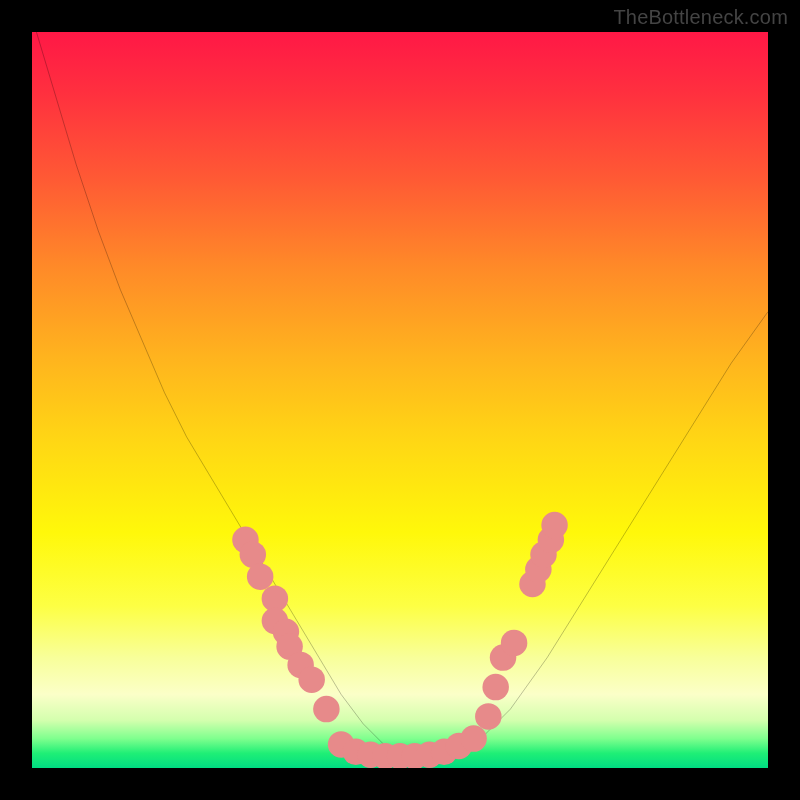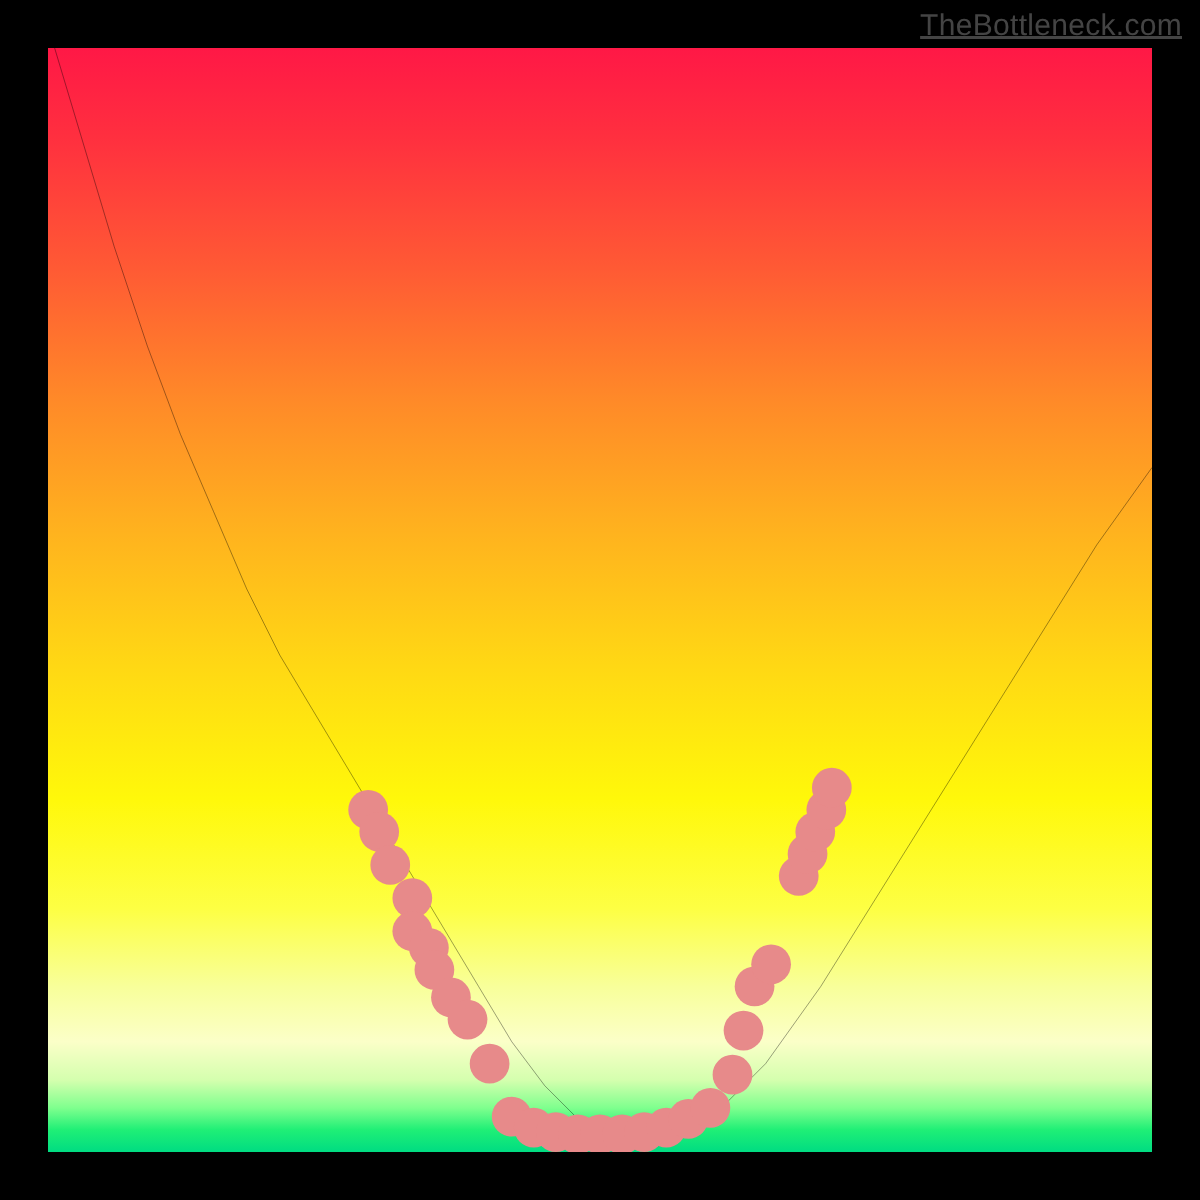--- a/index.html
+++ b/index.html
@@ -6,21 +6,20 @@
   body { width: 800px; height: 800px; position: relative; font-family: Arial, sans-serif; background: #000; }
   .watermark {
     position: absolute;
     top: 6px;
     right: 12px;
     font-size: 20px;
     color: #444;
     font-weight: 500;
     letter-spacing: 0.2px;
     z-index: 10;
-    text-decoration: underline;
   }
   .frame {
     position: absolute;
     left: 32px;
     top: 32px;
     width: 736px;
     height: 736px;
     background: linear-gradient(to bottom,
       #ff1846 0%,
       #ff2f3f 8%,

